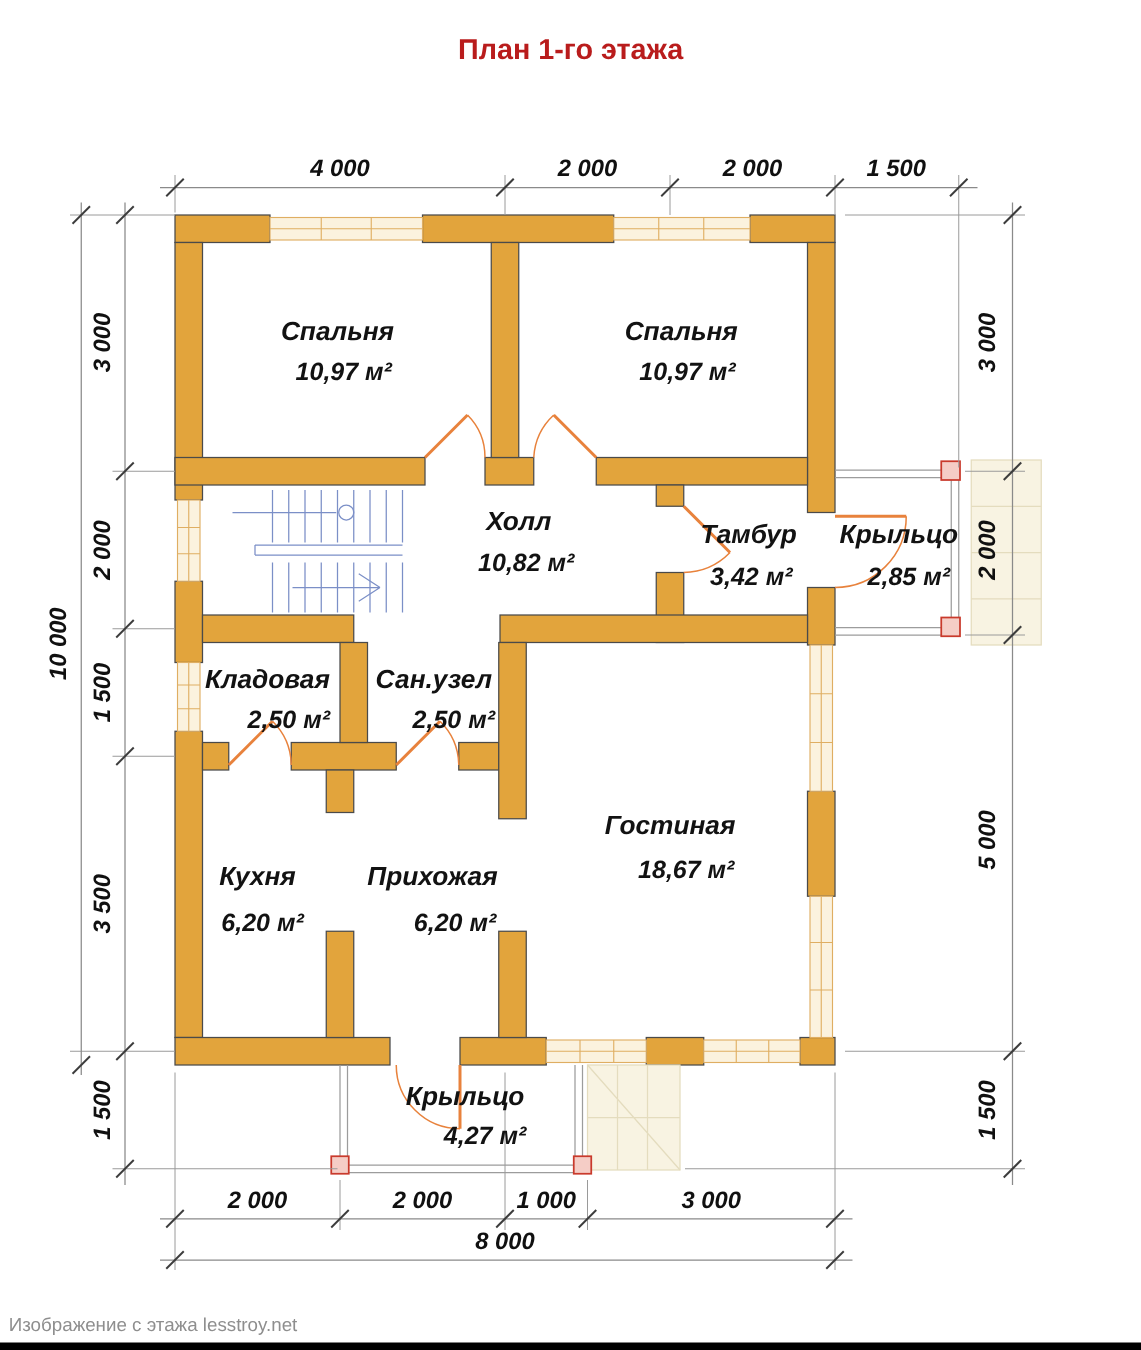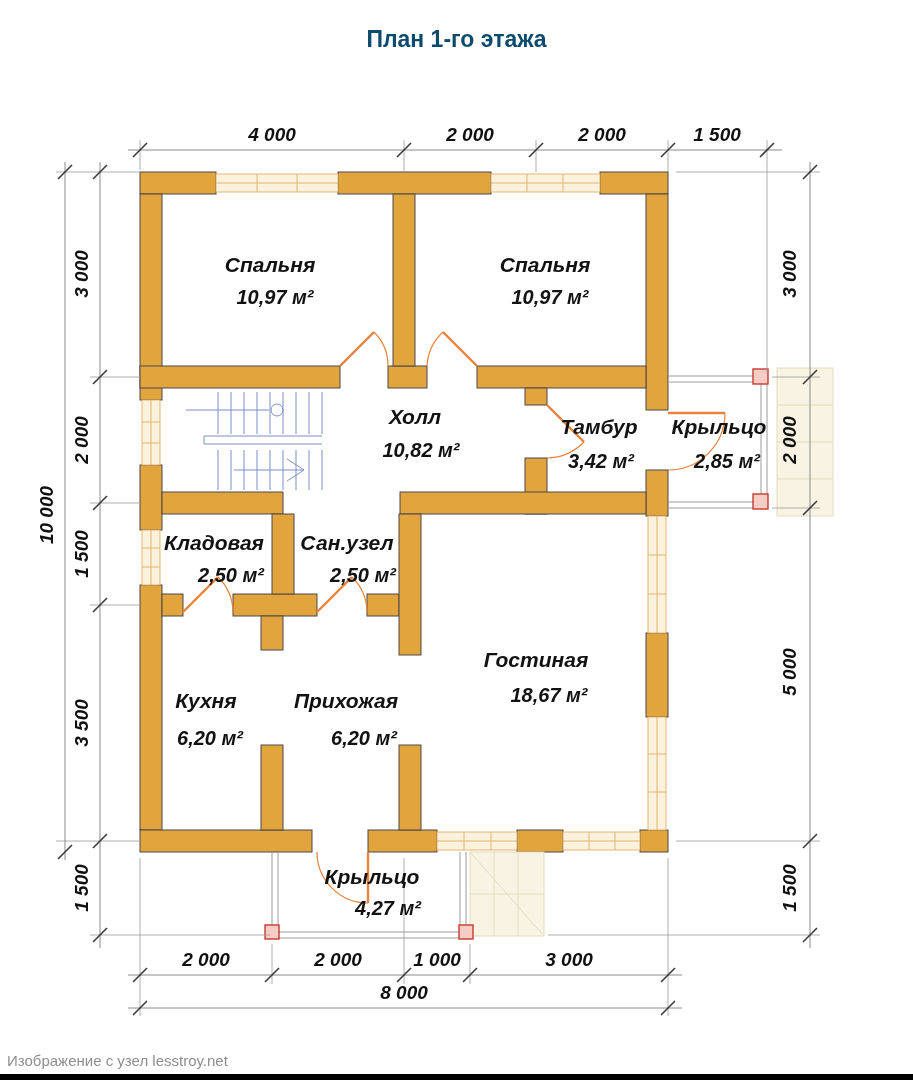--- a/index.html
+++ b/index.html
@@ -1,19 +1,19 @@
 <!DOCTYPE html>
 <html><head>
 <meta charset="utf-8">
 <style>
   html,body{margin:0;padding:0;background:#fff;}
   .canvas{position:relative;width:913px;height:1080px;background:#ffffff;
           font-family:"Liberation Sans",sans-serif;overflow:hidden;}
   .title{position:absolute;top:26px;left:0;width:100%;text-align:center;
-         font-size:23px;font-weight:700;color:#0c4a6e;}
+         font-size:23px;font-weight:700;color:#b91c1c;}
   svg.plan{position:absolute;left:0;top:0;}
   .wall{fill:#E2A43C;stroke:#4A4A4A;stroke-width:1;}
   .win{fill:#FBF2DE;stroke:#DFAE62;stroke-width:.9;}
   .winl{stroke:#DFAE62;stroke-width:.9;fill:none;}
   .door-leaf{stroke:#E8823C;stroke-width:2.4;fill:none;}
   .door-arc{stroke:#E8823C;stroke-width:1.2;fill:none;}
   .stair{stroke:#7B8FC7;stroke-width:1;fill:none;}
   .porch{stroke:#9C9C9C;stroke-width:1;fill:none;}
   .post{fill:#F5CDC6;stroke:#C93A2C;stroke-width:1.4;}
   .steps{fill:#F8F3E2;stroke:#E4DCBE;stroke-width:1;}
@@ -279,15 +279,15 @@
         <text class="rname" x="536" y="667">Гостиная</text>
         <text class="rarea" x="549" y="702">18,67 м²</text>
       </g>
       <g>
         <text class="rname" x="372" y="884">Крыльцо</text>
         <text class="rarea" x="388" y="915">4,27 м²</text>
       </g>
     </g>
   </svg>
 
-  <div class="wm">Изображение с узел lesstroy.net</div>
+  <div class="wm">Изображение с этажа lesstroy.net</div>
   <div class="bar"></div>
 </div>
 
 </body></html>

